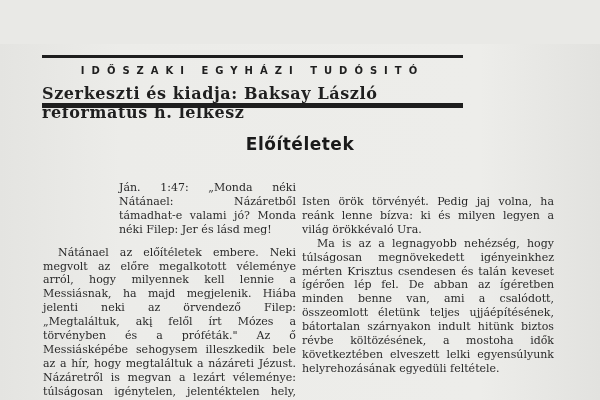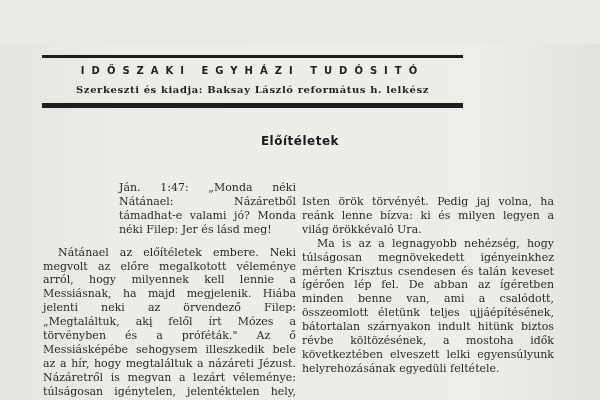--- a/index.html
+++ b/index.html
@@ -40,36 +40,35 @@
       font-weight: bold;
       font-size: 10px;
       letter-spacing: 7px;
       color: #1f1f1f;
     }
     .masthead-sub {
       position: absolute;
       top: 40px;
       left: 42px;
       width: 421px;
-      text-align: center;
       font-family: "DejaVu Serif", serif;
       font-weight: bold;
-      font-size: 10px;
+      font-size: 16px;
       letter-spacing: 0.6px;
       color: #1f1f1f;
     }
     .article-title {
       position: absolute;
       top: 90px;
       left: 100px;
       width: 400px;
       text-align: center;
       font-family: "DejaVu Sans", sans-serif;
       font-weight: bold;
-      font-size: 12px;
+      font-size: 17px;
       letter-spacing: 0.5px;
       color: #1a1a1a;
     }
     .col {
       position: absolute;
       font-size: 11px;
       line-height: 13.9px;
       text-align: justify;
       color: #2a2a2a;
     }

